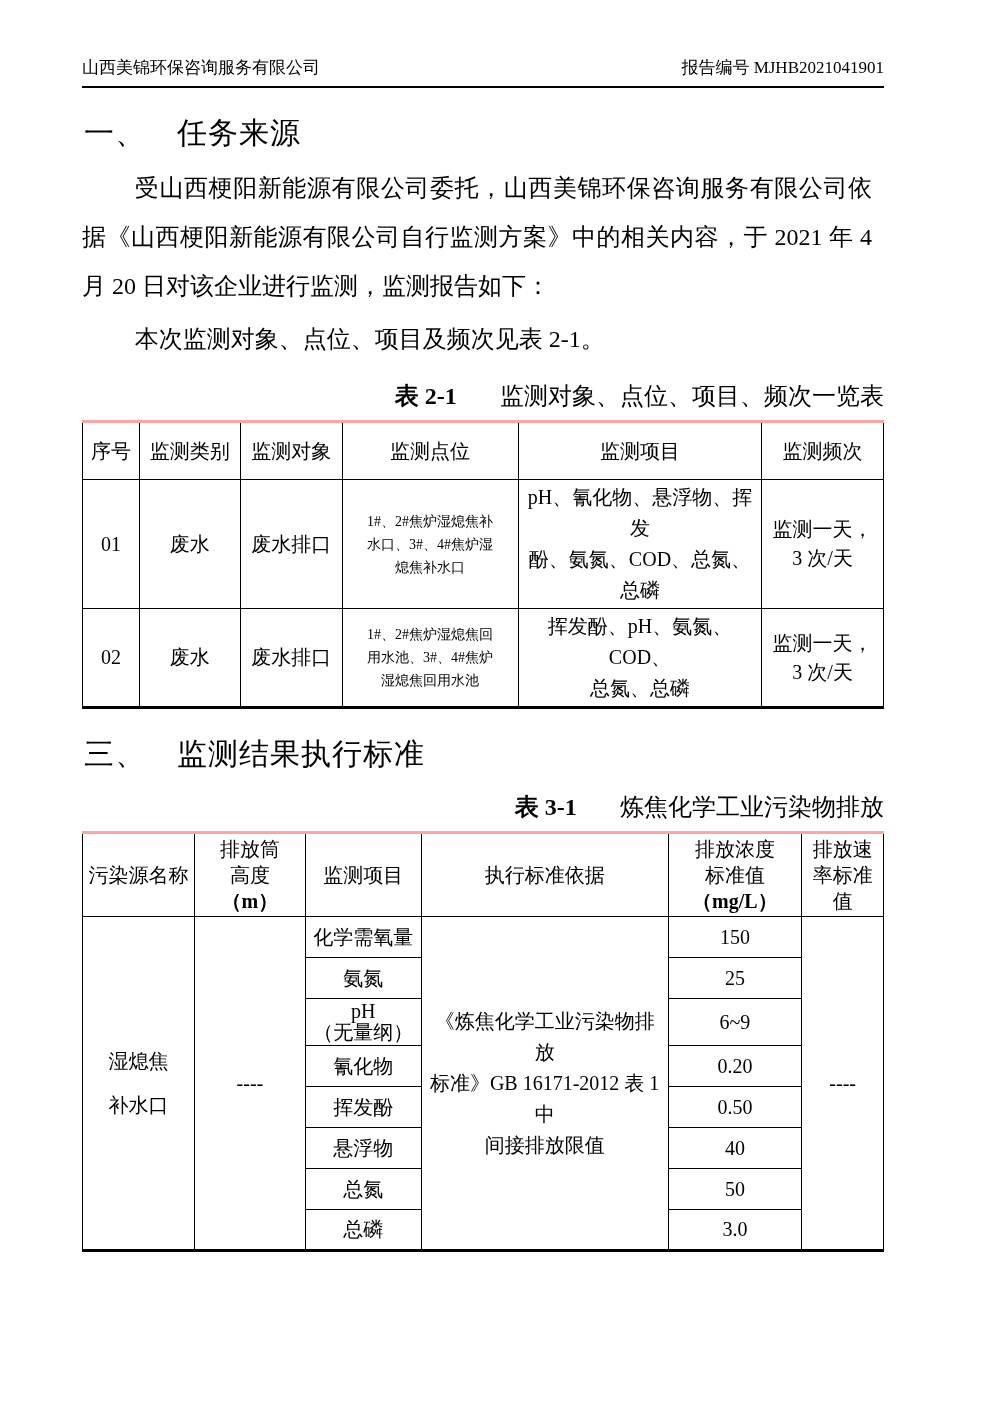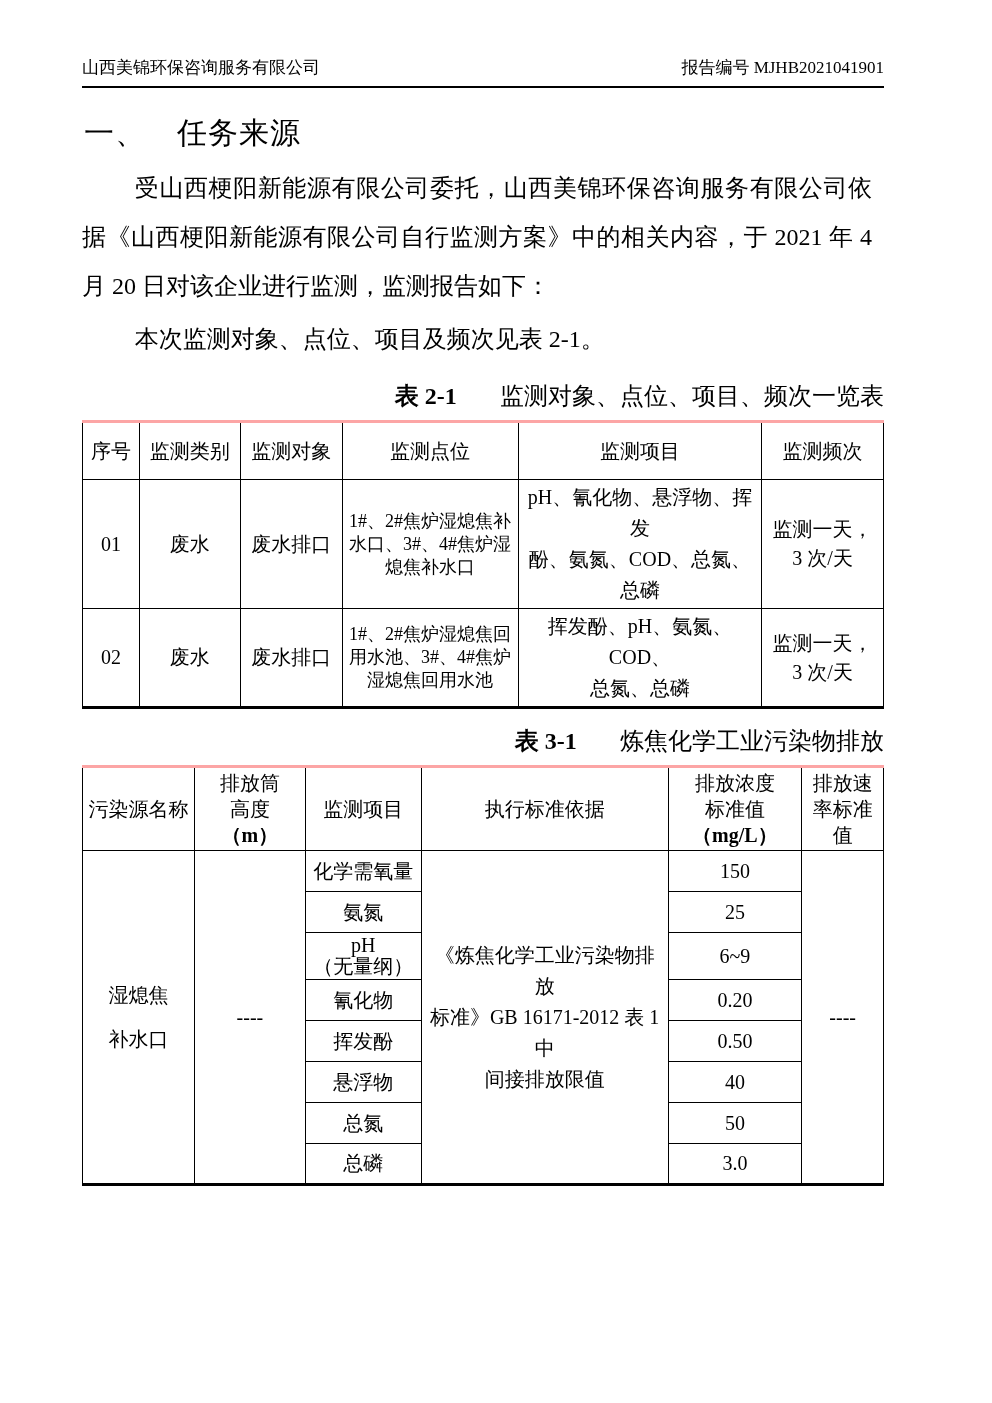--- a/index.html
+++ b/index.html
@@ -31,21 +31,21 @@
   }
   th,td{
     border:1px solid #000;font-weight:normal;text-align:center;
     vertical-align:middle;font-size:20px;padding:2px 4px;
     box-sizing:border-box;
   }
   .preline{white-space:pre-line;}
   
   .t2 thead tr{height:58px;}
   .t2 tbody tr{height:72px;}
-  .t2 td.point{font-size:18px;line-height:23px;}
+  .t2 td.point{font-size:14px;line-height:23px;}
   .t2 td.items{line-height:31px;margin-top:16px;}
   .t2 td.freq{line-height:29px;text-align:center;}
   
   .t3 thead tr{height:77px;}
   .t3 th{line-height:26px;}
   .t3 tbody tr{height:41px;}
   .t3 tr.ph{height:44px;}
   .t3 tr.ph td.item{line-height:21px;}
   .t3 td.src{line-height:44px;font-size:20px;}
   .t3 td.basis{line-height:31px;}
@@ -109,20 +109,21 @@
 用水池、3#、4#焦炉
 湿熄焦回用水池</td>
         <td class="items preline">挥发酚、pH、氨氮、COD、
 总氮、总磷</td>
         <td class="freq preline">监测一天，
 3 次/天</td>
       </tr>
     </tbody>
   </table>
 
+  <h2 class="sec">三、　监测结果执行标准</h2>
 
   <div class="caption">
     <span class="lbl">表 3-1</span><span>炼焦化学工业污染物排放</span>
   </div>
 
   <table class="t3">
     <colgroup>
       <col style="width:14.0%">
         <col style="width:13.8%">
         <col style="width:14.5%">

